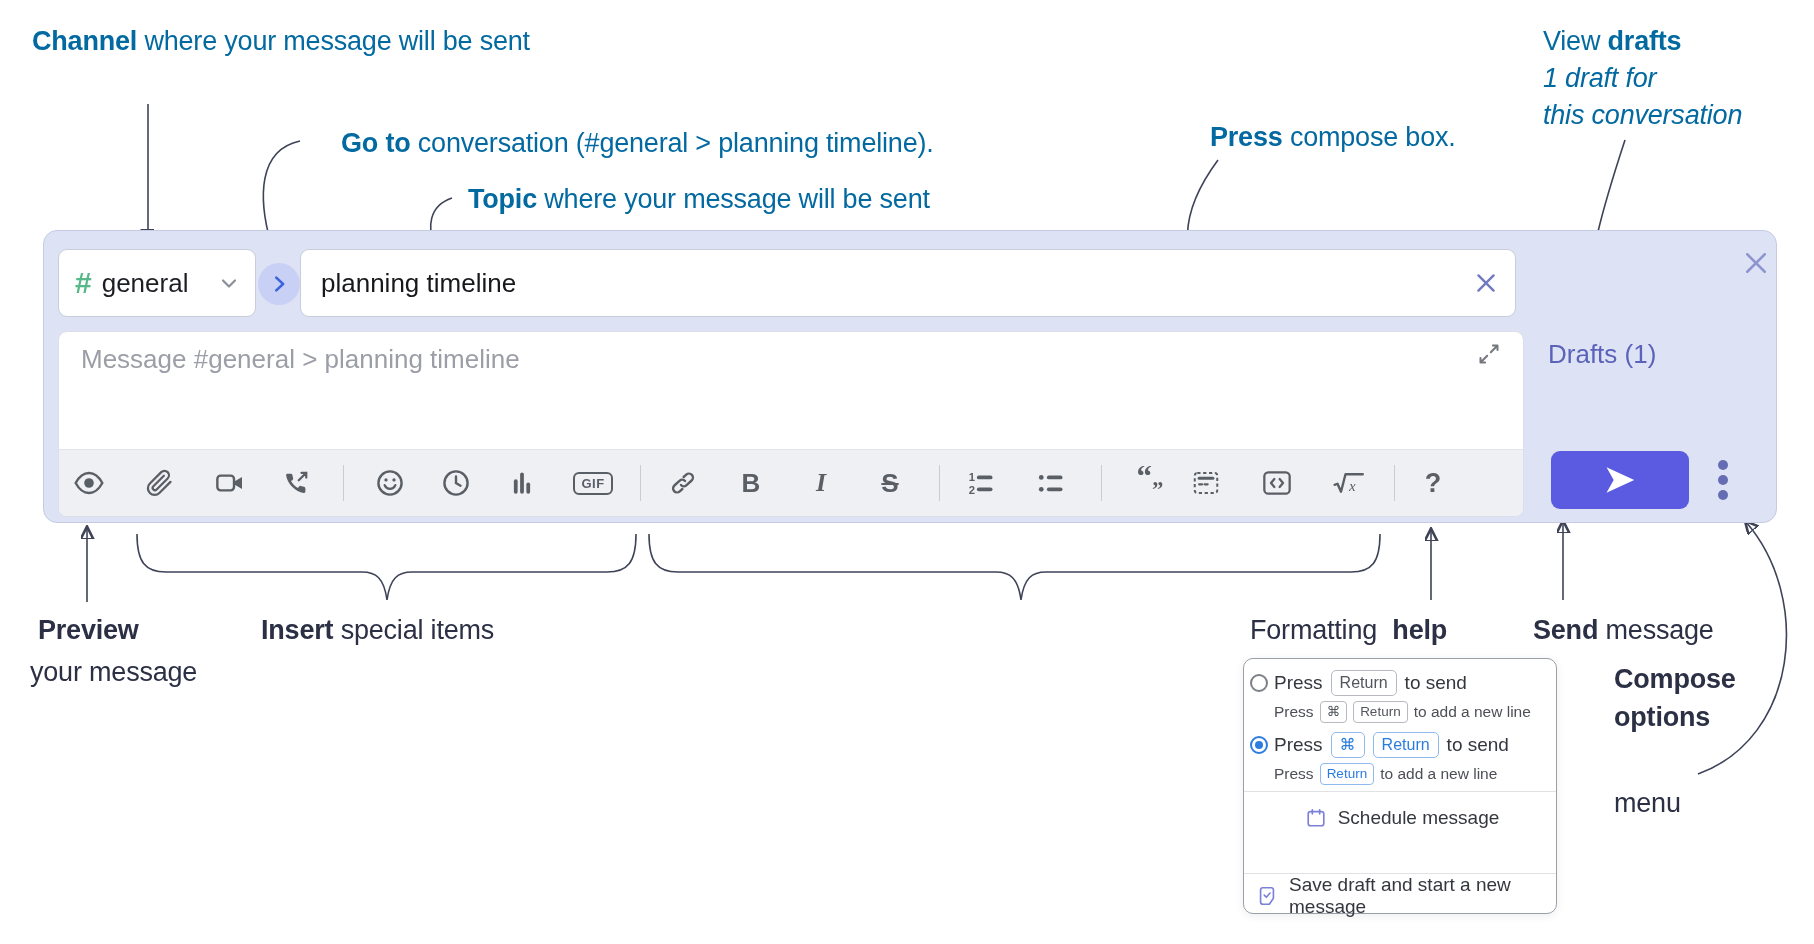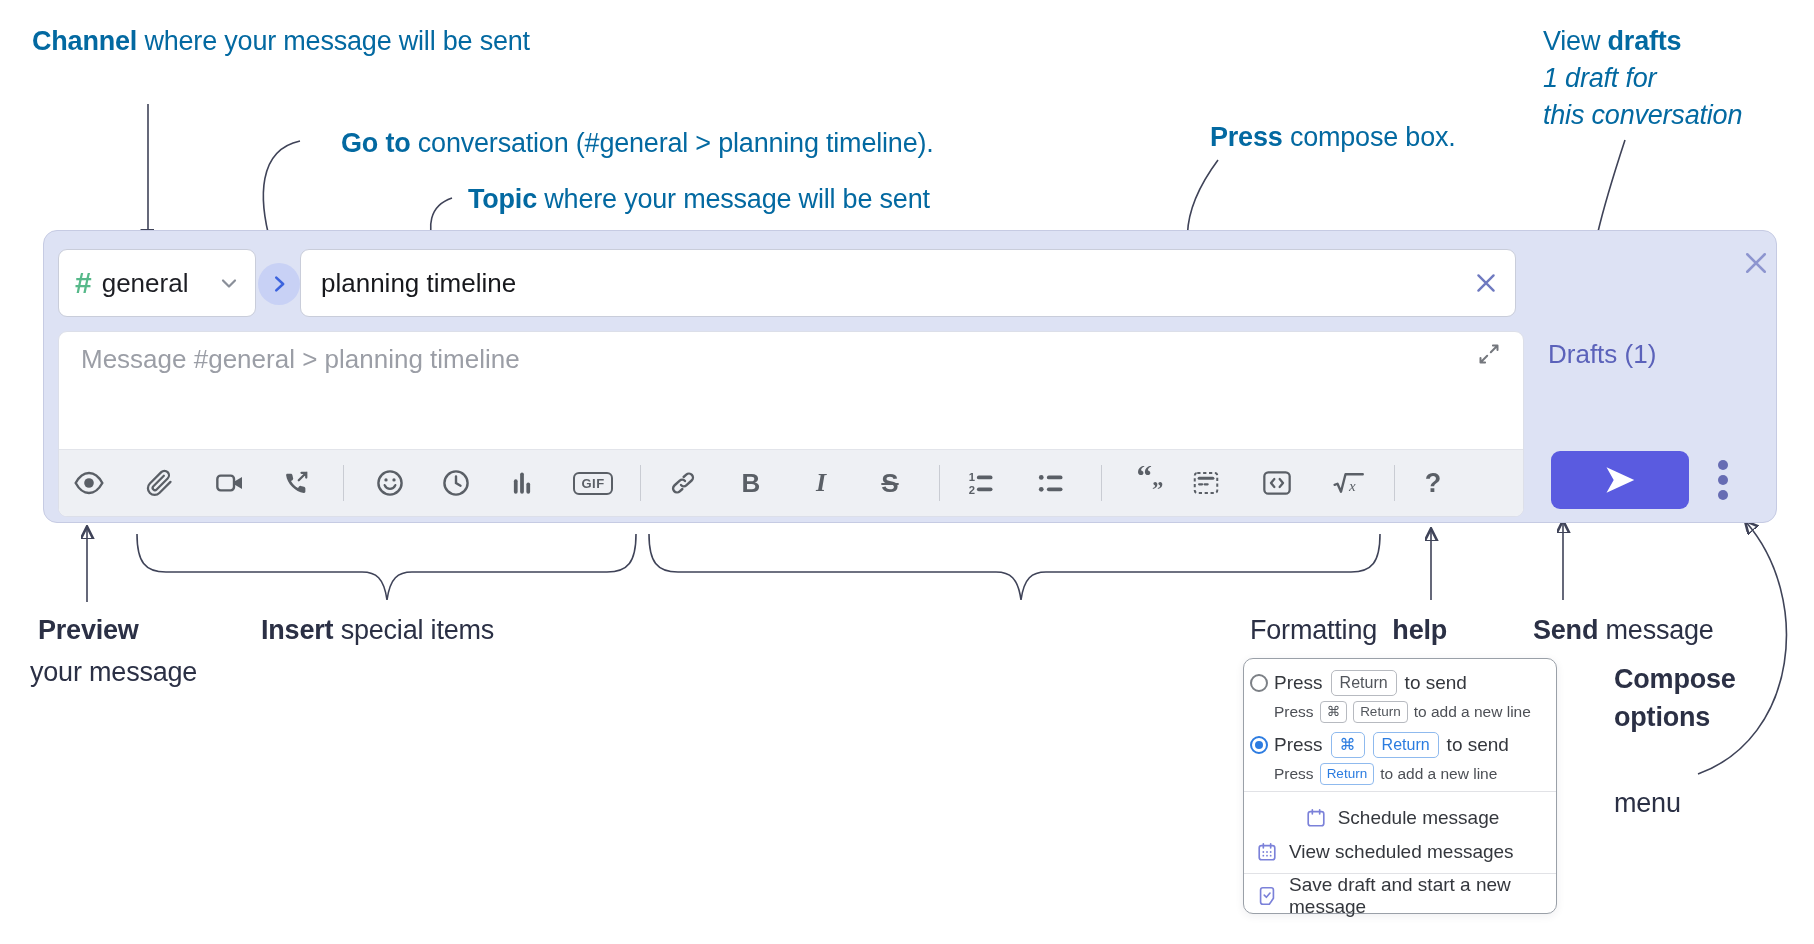--- a/index.html
+++ b/index.html
@@ -324,33 +324,20 @@
     <div class="pdiv" style="top:132px;"></div>
 
     <div class="mitem" style="top:144px;justify-content:center;">
       <svg width="22" height="22" viewBox="0 0 24 24">
         <rect x="3.5" y="5" width="17" height="15.5" rx="2.5" fill="none" stroke-width="1.8"></rect>
         <path d="M8 3 V7.5 M16 3 V7.5" fill="none" stroke-width="1.8" stroke-linecap="round"></path>
       </svg>
       <span>Schedule message</span>
     </div>
 
-    <div class="mitem" style="top:178px;">
-      <svg width="22" height="22" viewBox="0 0 24 24">
-        <rect x="3.5" y="5" width="17" height="15.5" rx="2.5" fill="none" stroke-width="1.8"></rect>
-        <path d="M8 3 V7.5 M16 3 V7.5" fill="none" stroke-width="1.8" stroke-linecap="round"></path>
-        <circle cx="8" cy="12" r="1" fill="#7b81d9" stroke="none"></circle>
-        <circle cx="12" cy="12" r="1" fill="#7b81d9" stroke="none"></circle>
-        <circle cx="16" cy="12" r="1" fill="#7b81d9" stroke="none"></circle>
-        <circle cx="8" cy="16" r="1" fill="#7b81d9" stroke="none"></circle>
-        <circle cx="12" cy="16" r="1" fill="#7b81d9" stroke="none"></circle>
-        <circle cx="16" cy="16" r="1" fill="#7b81d9" stroke="none"></circle>
-      </svg>
-      <span>View scheduled messages</span>
-    </div>
 
     <div class="pdiv" style="top:214px;"></div>
 
     <div class="mitem" style="top:222px;">
       <svg width="22" height="22" viewBox="0 0 24 24">
         <path d="M5 5.5 C5 4.1 6.1 3 7.5 3 H16.5 C17.9 3 19 4.1 19 5.5 V14.5 L14.5 21 H7.5 C6.1 21 5 19.9 5 18.5 Z" fill="none" stroke-width="1.8" stroke-linejoin="round"></path>
         <path d="M9 11 L11.3 13.4 L15.3 8.8" fill="none" stroke-width="1.8" stroke-linecap="round" stroke-linejoin="round"></path>
       </svg>
       <span>Save draft and start a new message</span>
     </div>

